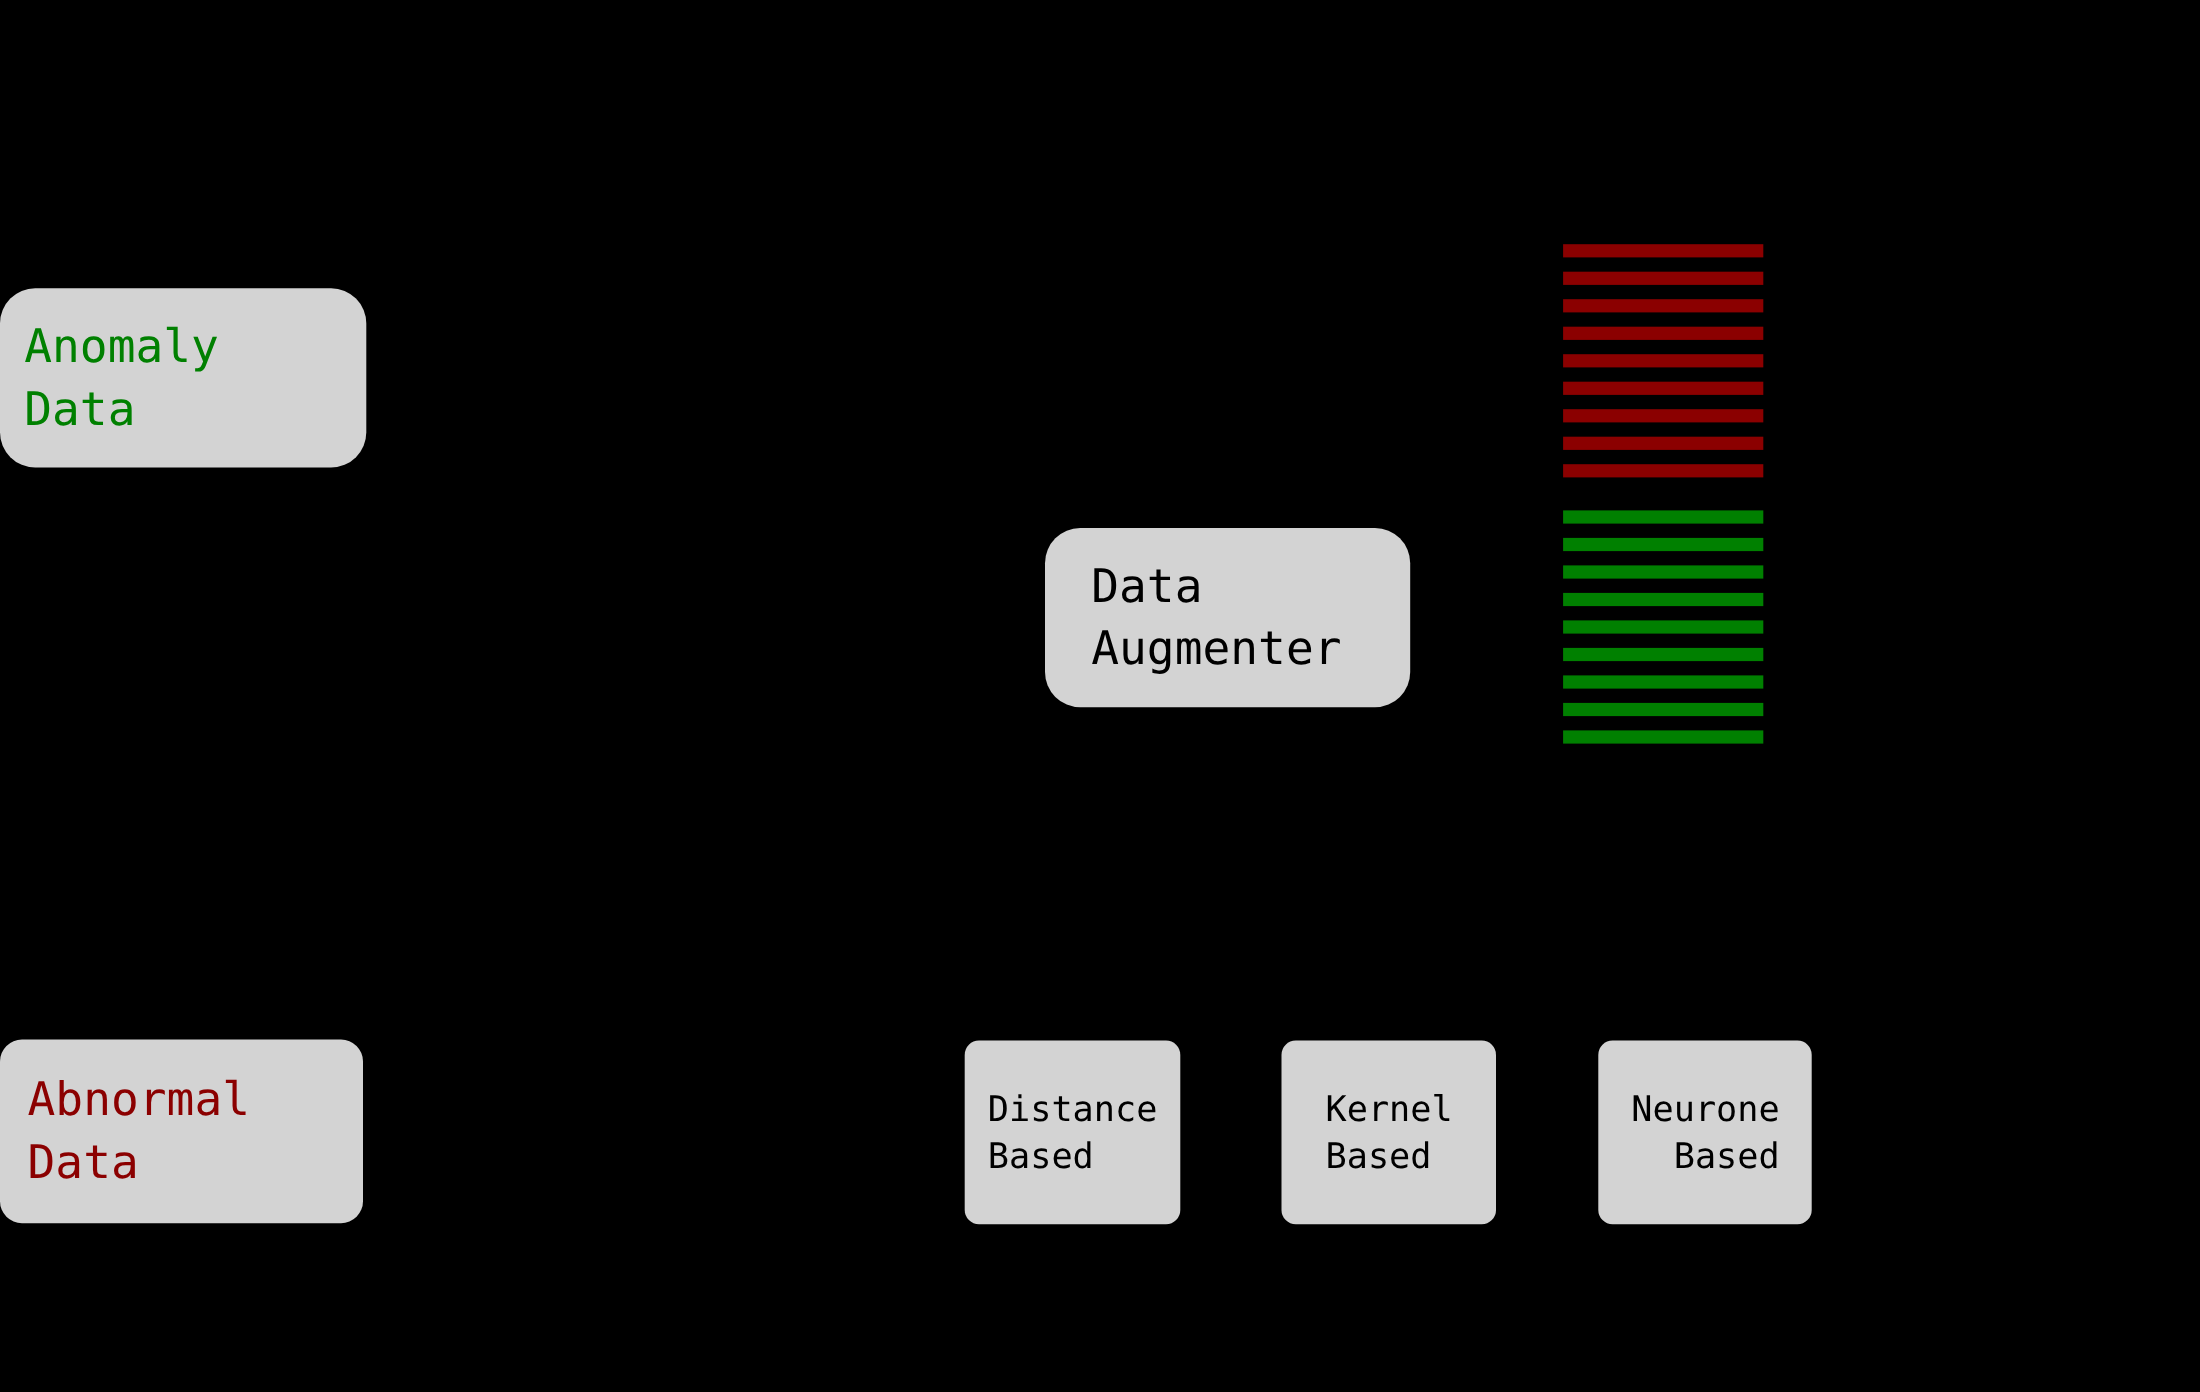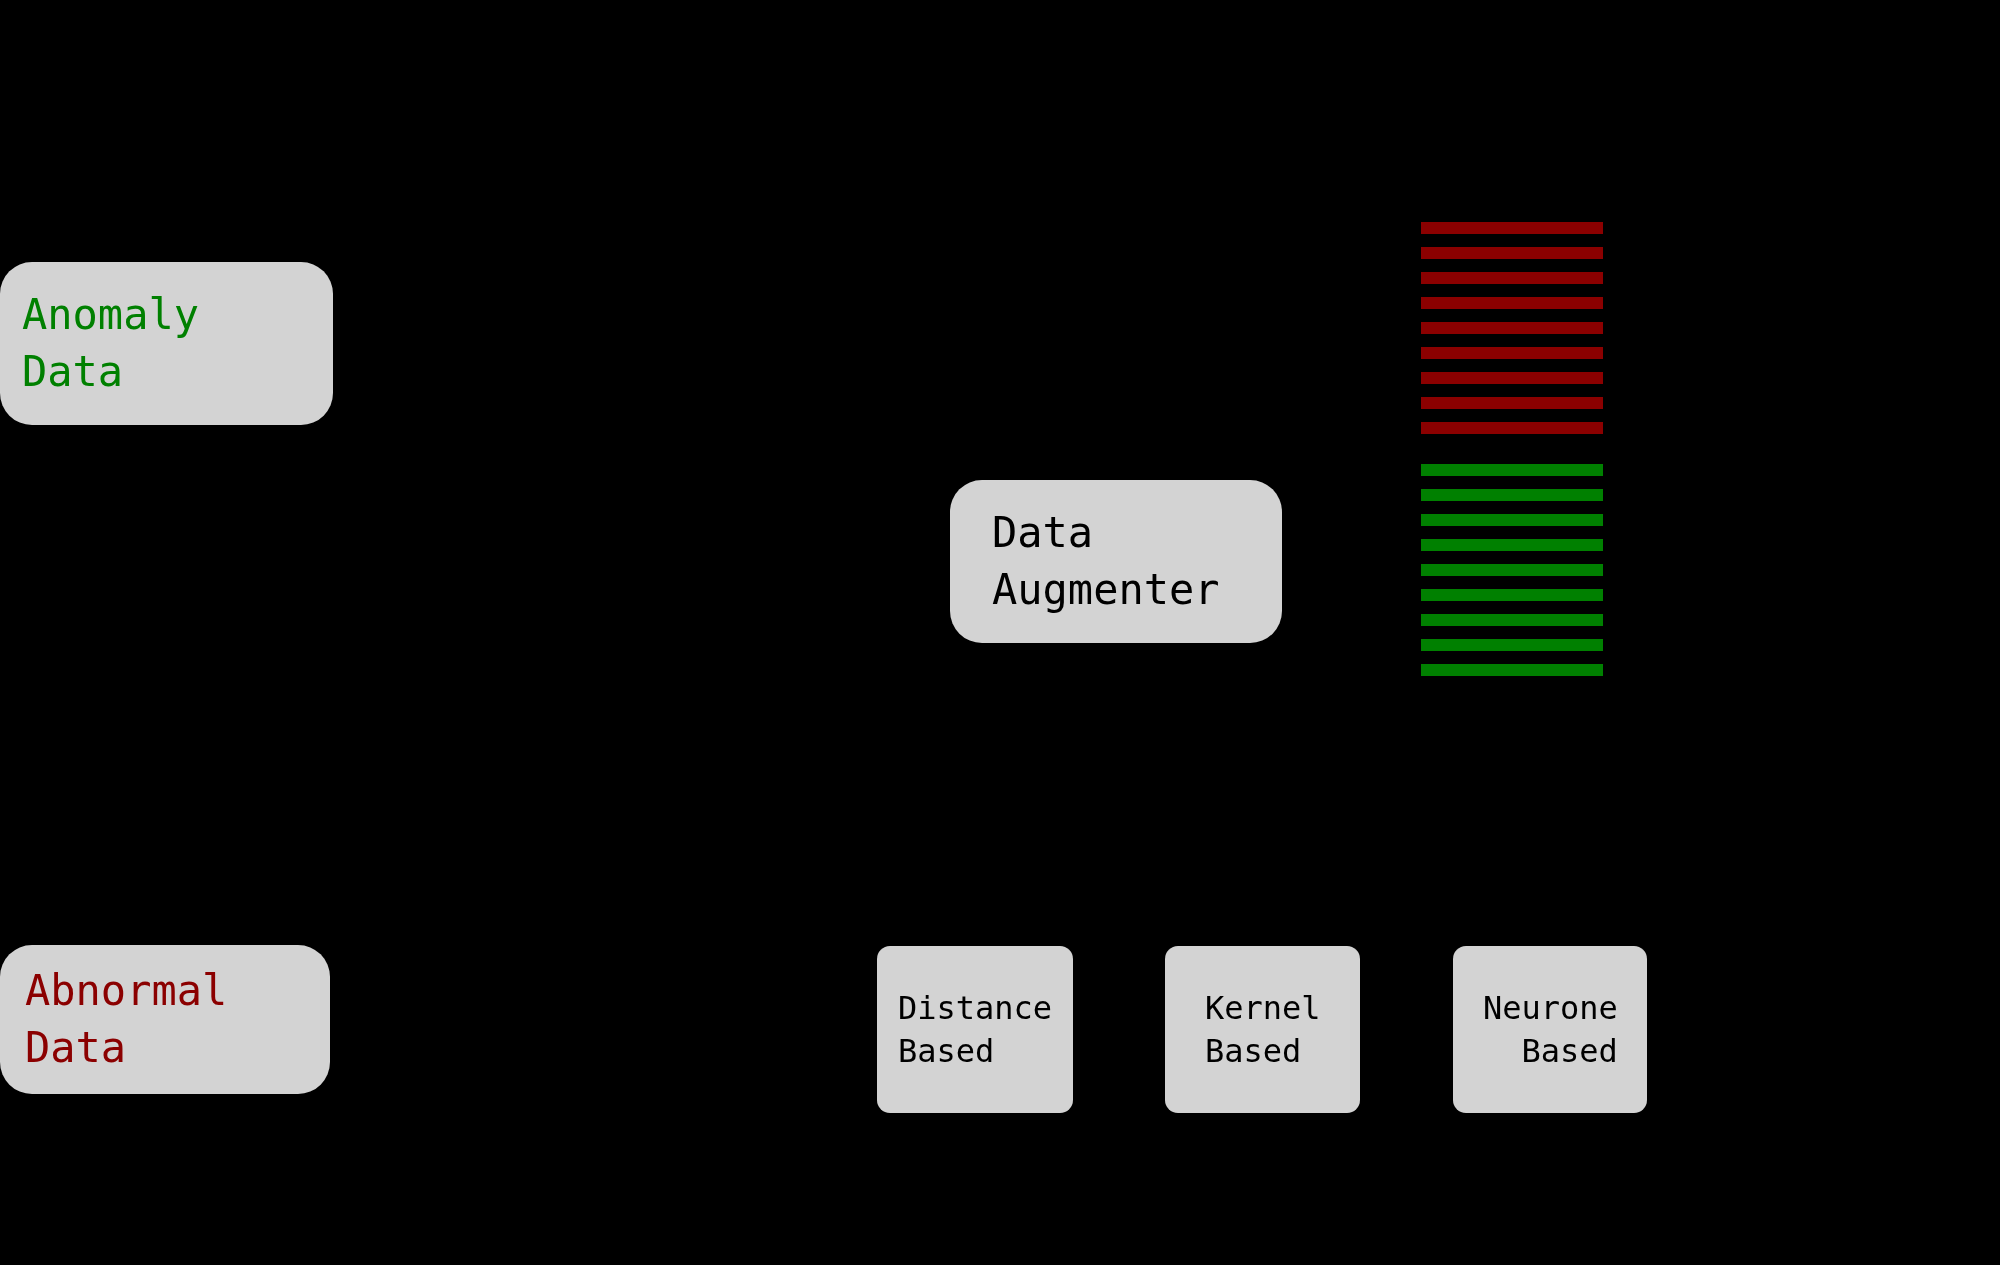--- a/index.html
+++ b/index.html
@@ -22,21 +22,21 @@
   }
   .node .label {
     white-space: pre-line;
     line-height: 1.34;
     letter-spacing: 0;
   }
   .big   { font-size: 42px; }
   .small { font-size: 32px; border-radius: 13px; }
 
   #node-normal-data      { left: 0px;    top: 262px; width: 333px; height: 163px; padding-left: 22px; }
-  #node-abnormal-data    { left: 0px;    top: 945px; width: 330px; height: 149px; padding-left: 25px; }
+  #node-abnormal-data    { left: 0px;    top: 945px; width: 330px; height: 167px; padding-left: 25px; border-radius: 20px; }
   #node-anomaly-generator{ left: 950px;  top: 262px; width: 332px; height: 163px; padding-left: 42px; }
   #node-data-augmenter   { left: 950px;  top: 480px; width: 332px; height: 163px; padding-left: 42px; }
   #node-distance-based   { left: 877px;  top: 946px; width: 196px; height: 167px; padding-left: 21px; }
   #node-kernel-based     { left: 1165px; top: 946px; width: 195px; height: 167px; padding-left: 40px; }
   #node-neurone-based    { left: 1453px; top: 946px; width: 194px; height: 167px; padding-left: 30px; text-align: right; }
 
   .stripe-stack {
     position: absolute;
     left: 1421px;
     width: 182px;

